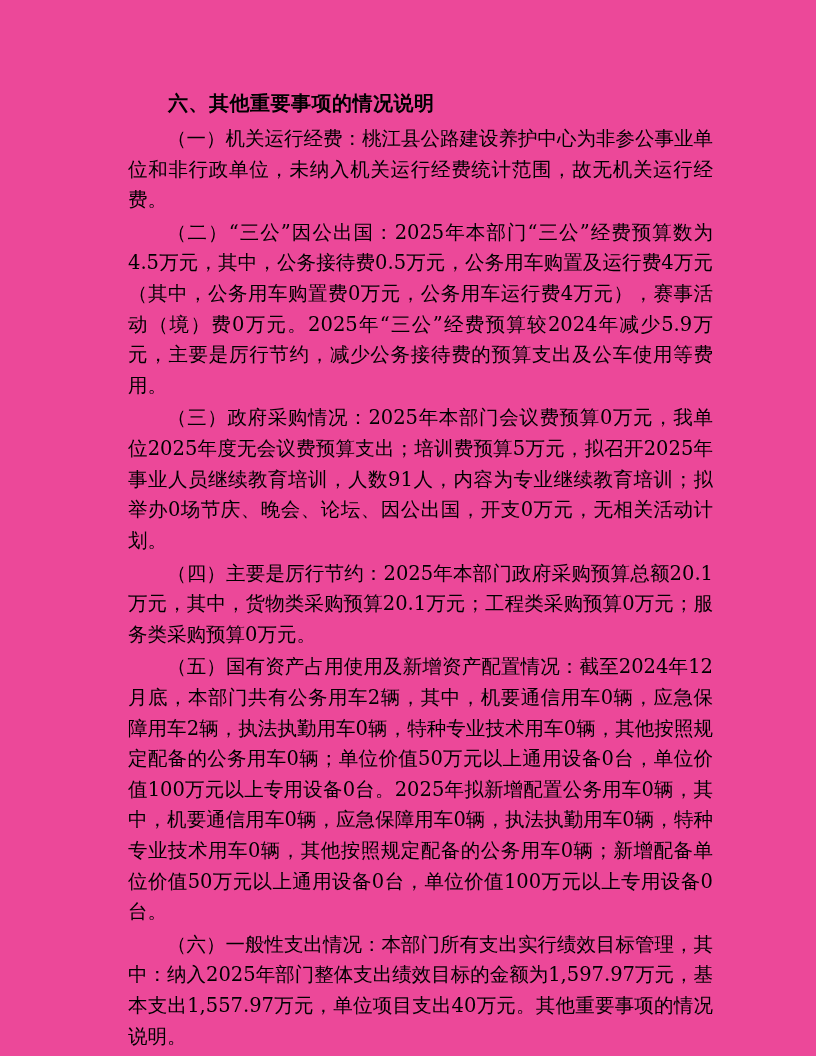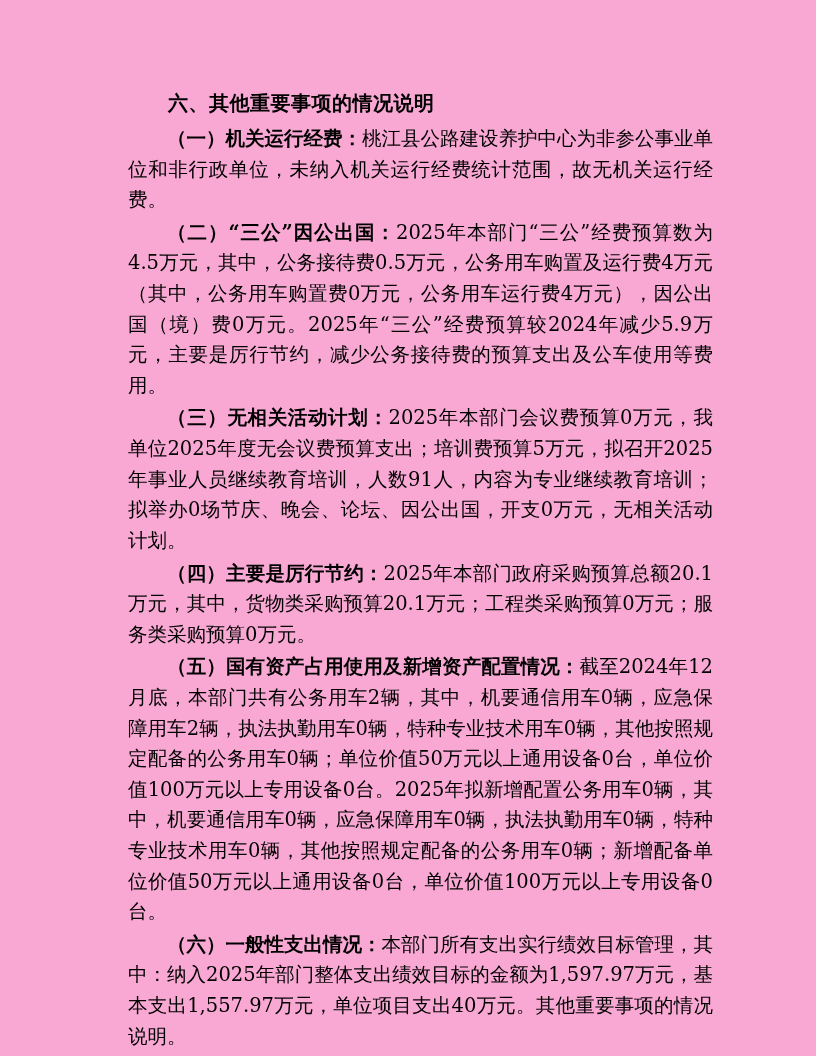--- a/index.html
+++ b/index.html
@@ -12,62 +12,62 @@
     height: 1056px;
     font-family: "DejaVu Serif", "Liberation Serif", serif;
     color: #000000;
   }
   .page {
     position: relative;
     width: 816px;
     height: 1056px;
     box-sizing: border-box;
     padding: 88px 103px 60px 128px;
-    background: #f9a8d4;
+    background: #ec4899;
   }
   .doc-body {
     font-size: 19.5px;
     line-height: 1.57;
     text-align: justify;
     text-justify: inter-ideograph;
   }
   h1.section-title {
     font-size: 20px;
     font-weight: bold;
     margin: 0 0 6px 0;
     text-indent: 2em;
     line-height: 1.5;
     letter-spacing: 0.5px;
   }
   p.para {
     margin: 0 0 2px 0;
     text-indent: 2em;
   }
   .lead {
-    font-weight: bold;
+    font-weight: normal;
   }
 </style>
 </head>
 <body>
 
 <div class="page">
   <div class="doc-body">
 
     <h1 class="section-title">六、其他重要事项的情况说明</h1>
 
     <p class="para">
       <span class="lead">（一）机关运行经费：</span><span>桃江县公路建设养护中心为非参公事业单位和非行政单位，未纳入机关运行经费统计范围，故无机关运行经费。</span>
     </p>
 
     <p class="para">
-      <span class="lead">（二）“三公”因公出国：</span><span>2025年本部门“三公”经费预算数为4.5万元，其中，公务接待费0.5万元，公务用车购置及运行费4万元（其中，公务用车购置费0万元，公务用车运行费4万元），因公出国（境）费0万元。2025年“三公”经费预算较2024年减少5.9万元，主要是厉行节约，减少公务接待费的预算支出及公车使用等费用。</span>
+      <span class="lead">（二）“三公”因公出国：</span><span>2025年本部门“三公”经费预算数为4.5万元，其中，公务接待费0.5万元，公务用车购置及运行费4万元（其中，公务用车购置费0万元，公务用车运行费4万元），赛事活动（境）费0万元。2025年“三公”经费预算较2024年减少5.9万元，主要是厉行节约，减少公务接待费的预算支出及公车使用等费用。</span>
     </p>
 
     <p class="para">
-      <span class="lead">（三）无相关活动计划：</span><span>2025年本部门会议费预算0万元，我单位2025年度无会议费预算支出；培训费预算5万元，拟召开2025年事业人员继续教育培训，人数91人，内容为专业继续教育培训；拟举办0场节庆、晚会、论坛、因公出国，开支0万元，无相关活动计划。</span>
+      <span class="lead">（三）政府采购情况：</span><span>2025年本部门会议费预算0万元，我单位2025年度无会议费预算支出；培训费预算5万元，拟召开2025年事业人员继续教育培训，人数91人，内容为专业继续教育培训；拟举办0场节庆、晚会、论坛、因公出国，开支0万元，无相关活动计划。</span>
     </p>
 
     <p class="para">
       <span class="lead">（四）主要是厉行节约：</span><span>2025年本部门政府采购预算总额20.1万元，其中，货物类采购预算20.1万元；工程类采购预算0万元；服务类采购预算0万元。</span>
     </p>
 
     <p class="para">
       <span class="lead">（五）国有资产占用使用及新增资产配置情况：</span><span>截至2024年12月底，本部门共有公务用车2辆，其中，机要通信用车0辆，应急保障用车2辆，执法执勤用车0辆，特种专业技术用车0辆，其他按照规定配备的公务用车0辆；单位价值50万元以上通用设备0台，单位价值100万元以上专用设备0台。2025年拟新增配置公务用车0辆，其中，机要通信用车0辆，应急保障用车0辆，执法执勤用车0辆，特种专业技术用车0辆，其他按照规定配备的公务用车0辆；新增配备单位价值50万元以上通用设备0台，单位价值100万元以上专用设备0台。</span>
     </p>
 

